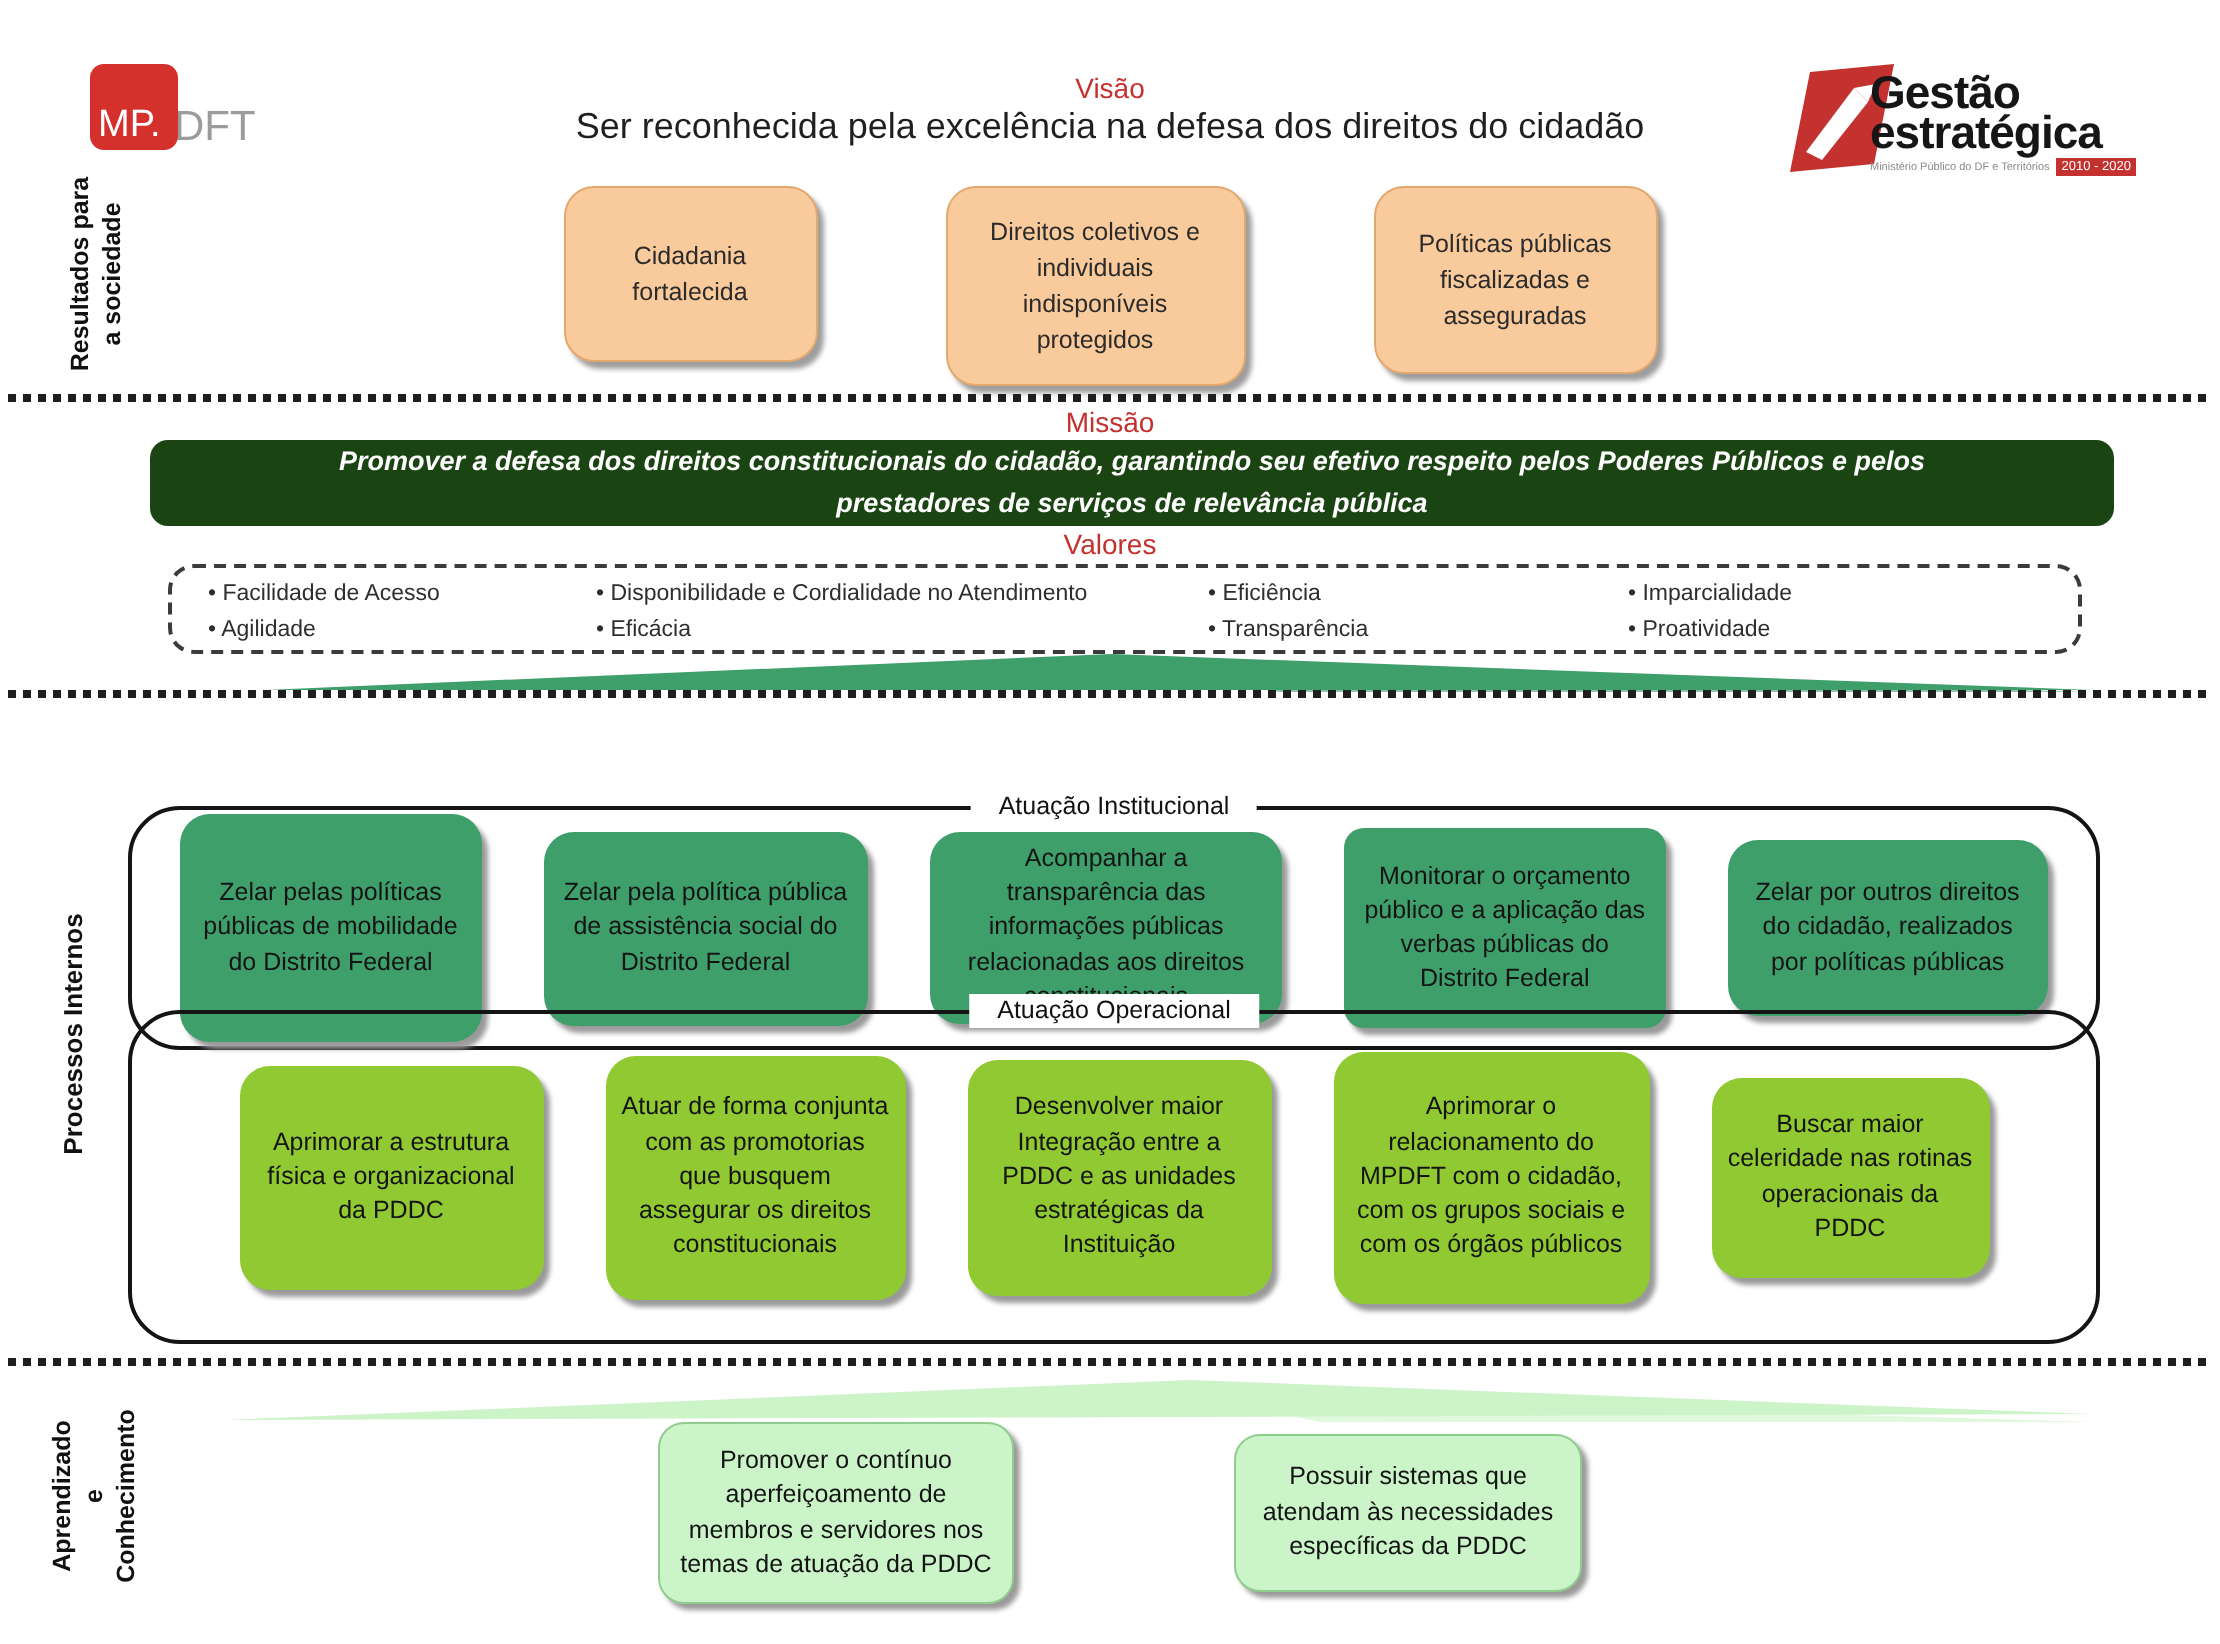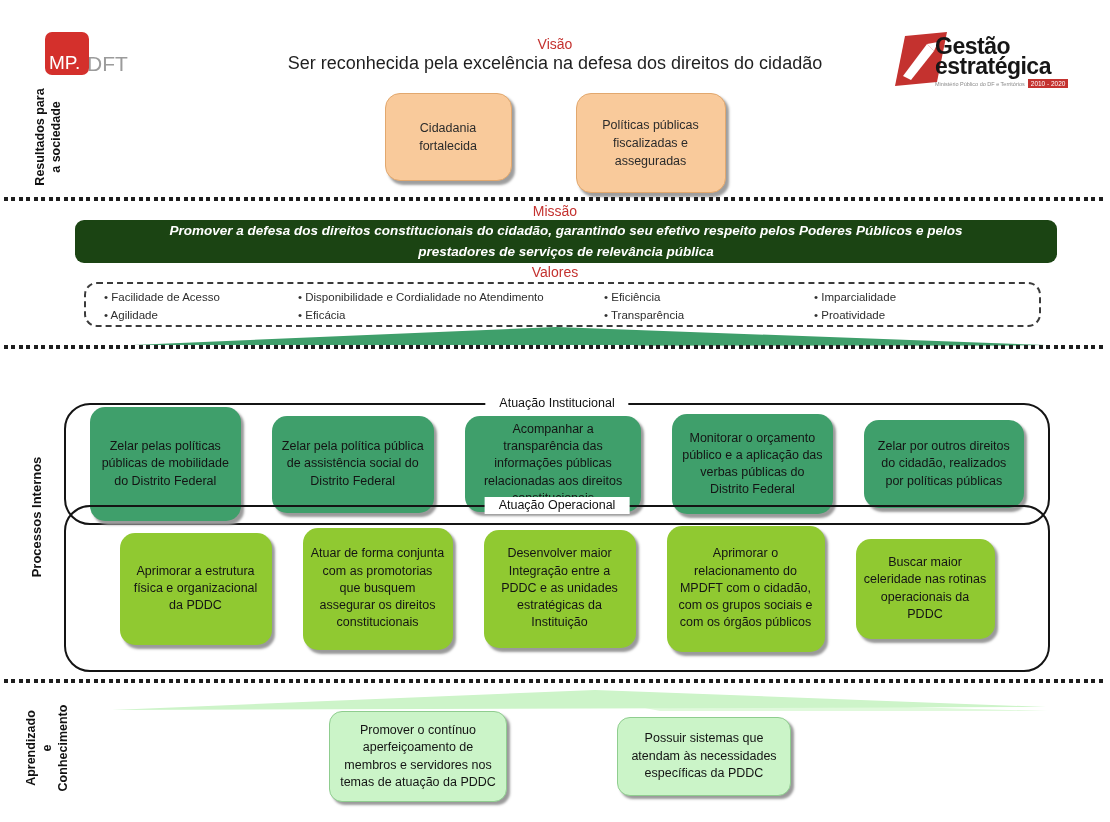--- a/index.html
+++ b/index.html
@@ -70,21 +70,21 @@
     padding:0 14px;font-size:12.5px;color:#111;line-height:17px;white-space:nowrap;}
   .proc-row{display:flex;height:100%;align-items:center;justify-content:center;gap:31px;padding:0 24px;}
   .proc-box{box-sizing:border-box;border-radius:15px;box-shadow:3px 3.5px 2.5px #9a9a9a;
     display:flex;align-items:center;justify-content:center;text-align:center;
     font-size:12.5px;line-height:1.38;color:#141414;padding:6px 8px;}
   .inst-box{background:#3F9F6B;}
   .oper-box{background:#90C931;}
   .inst .proc-box:nth-child(1){width:152px;height:114px;}
   .inst .proc-box:nth-child(2){width:164px;height:97px;}
   .inst .proc-box:nth-child(3){width:178px;height:96px;}
-  .inst .proc-box:nth-child(4){width:162px;height:100px;}
+  .inst .proc-box:nth-child(4){width:162px;height:100px;border-radius:10px;}
   .inst .proc-box:nth-child(5){width:162px;height:88px;}
   .oper .proc-box:nth-child(1){width:152px;height:112px;}
   .oper .proc-box:nth-child(2){width:150px;height:122px;}
   .oper .proc-box:nth-child(3){width:152px;height:118px;}
   .oper .proc-box:nth-child(4){width:158px;height:126px;}
   .oper .proc-box:nth-child(5){width:139px;height:100px;}
 
   
   .learning-box{position:absolute;box-sizing:border-box;background:#CBF4C8;border:1px solid #8FCD8F;
     border-radius:13px;box-shadow:3px 3px 2.5px #9a9a9a;display:flex;align-items:center;justify-content:center;
@@ -123,20 +123,21 @@
     </div>
   </div>
 
   <div class="side-label side-results">
     <div>Resultados  para</div>
     <div>a sociedade</div>
   </div>
 
   <div class="results-row">
     <div class="orange-box">Cidadania fortalecida</div>
+    <div class="orange-box">Direitos coletivos e individuais indisponíveis protegidos</div>
     <div class="orange-box">Políticas públicas fiscalizadas e asseguradas</div>
   </div>
 
   <div class="dotted-sep sep1"></div>
 
   <div class="mission-title">Missão</div>
   <div class="mission-banner">
     <div>Promover a defesa dos direitos constitucionais do cidadão, garantindo seu efetivo respeito pelos Poderes Públicos e pelos</div>
     <div>prestadores de serviços de relevância pública</div>
   </div>

